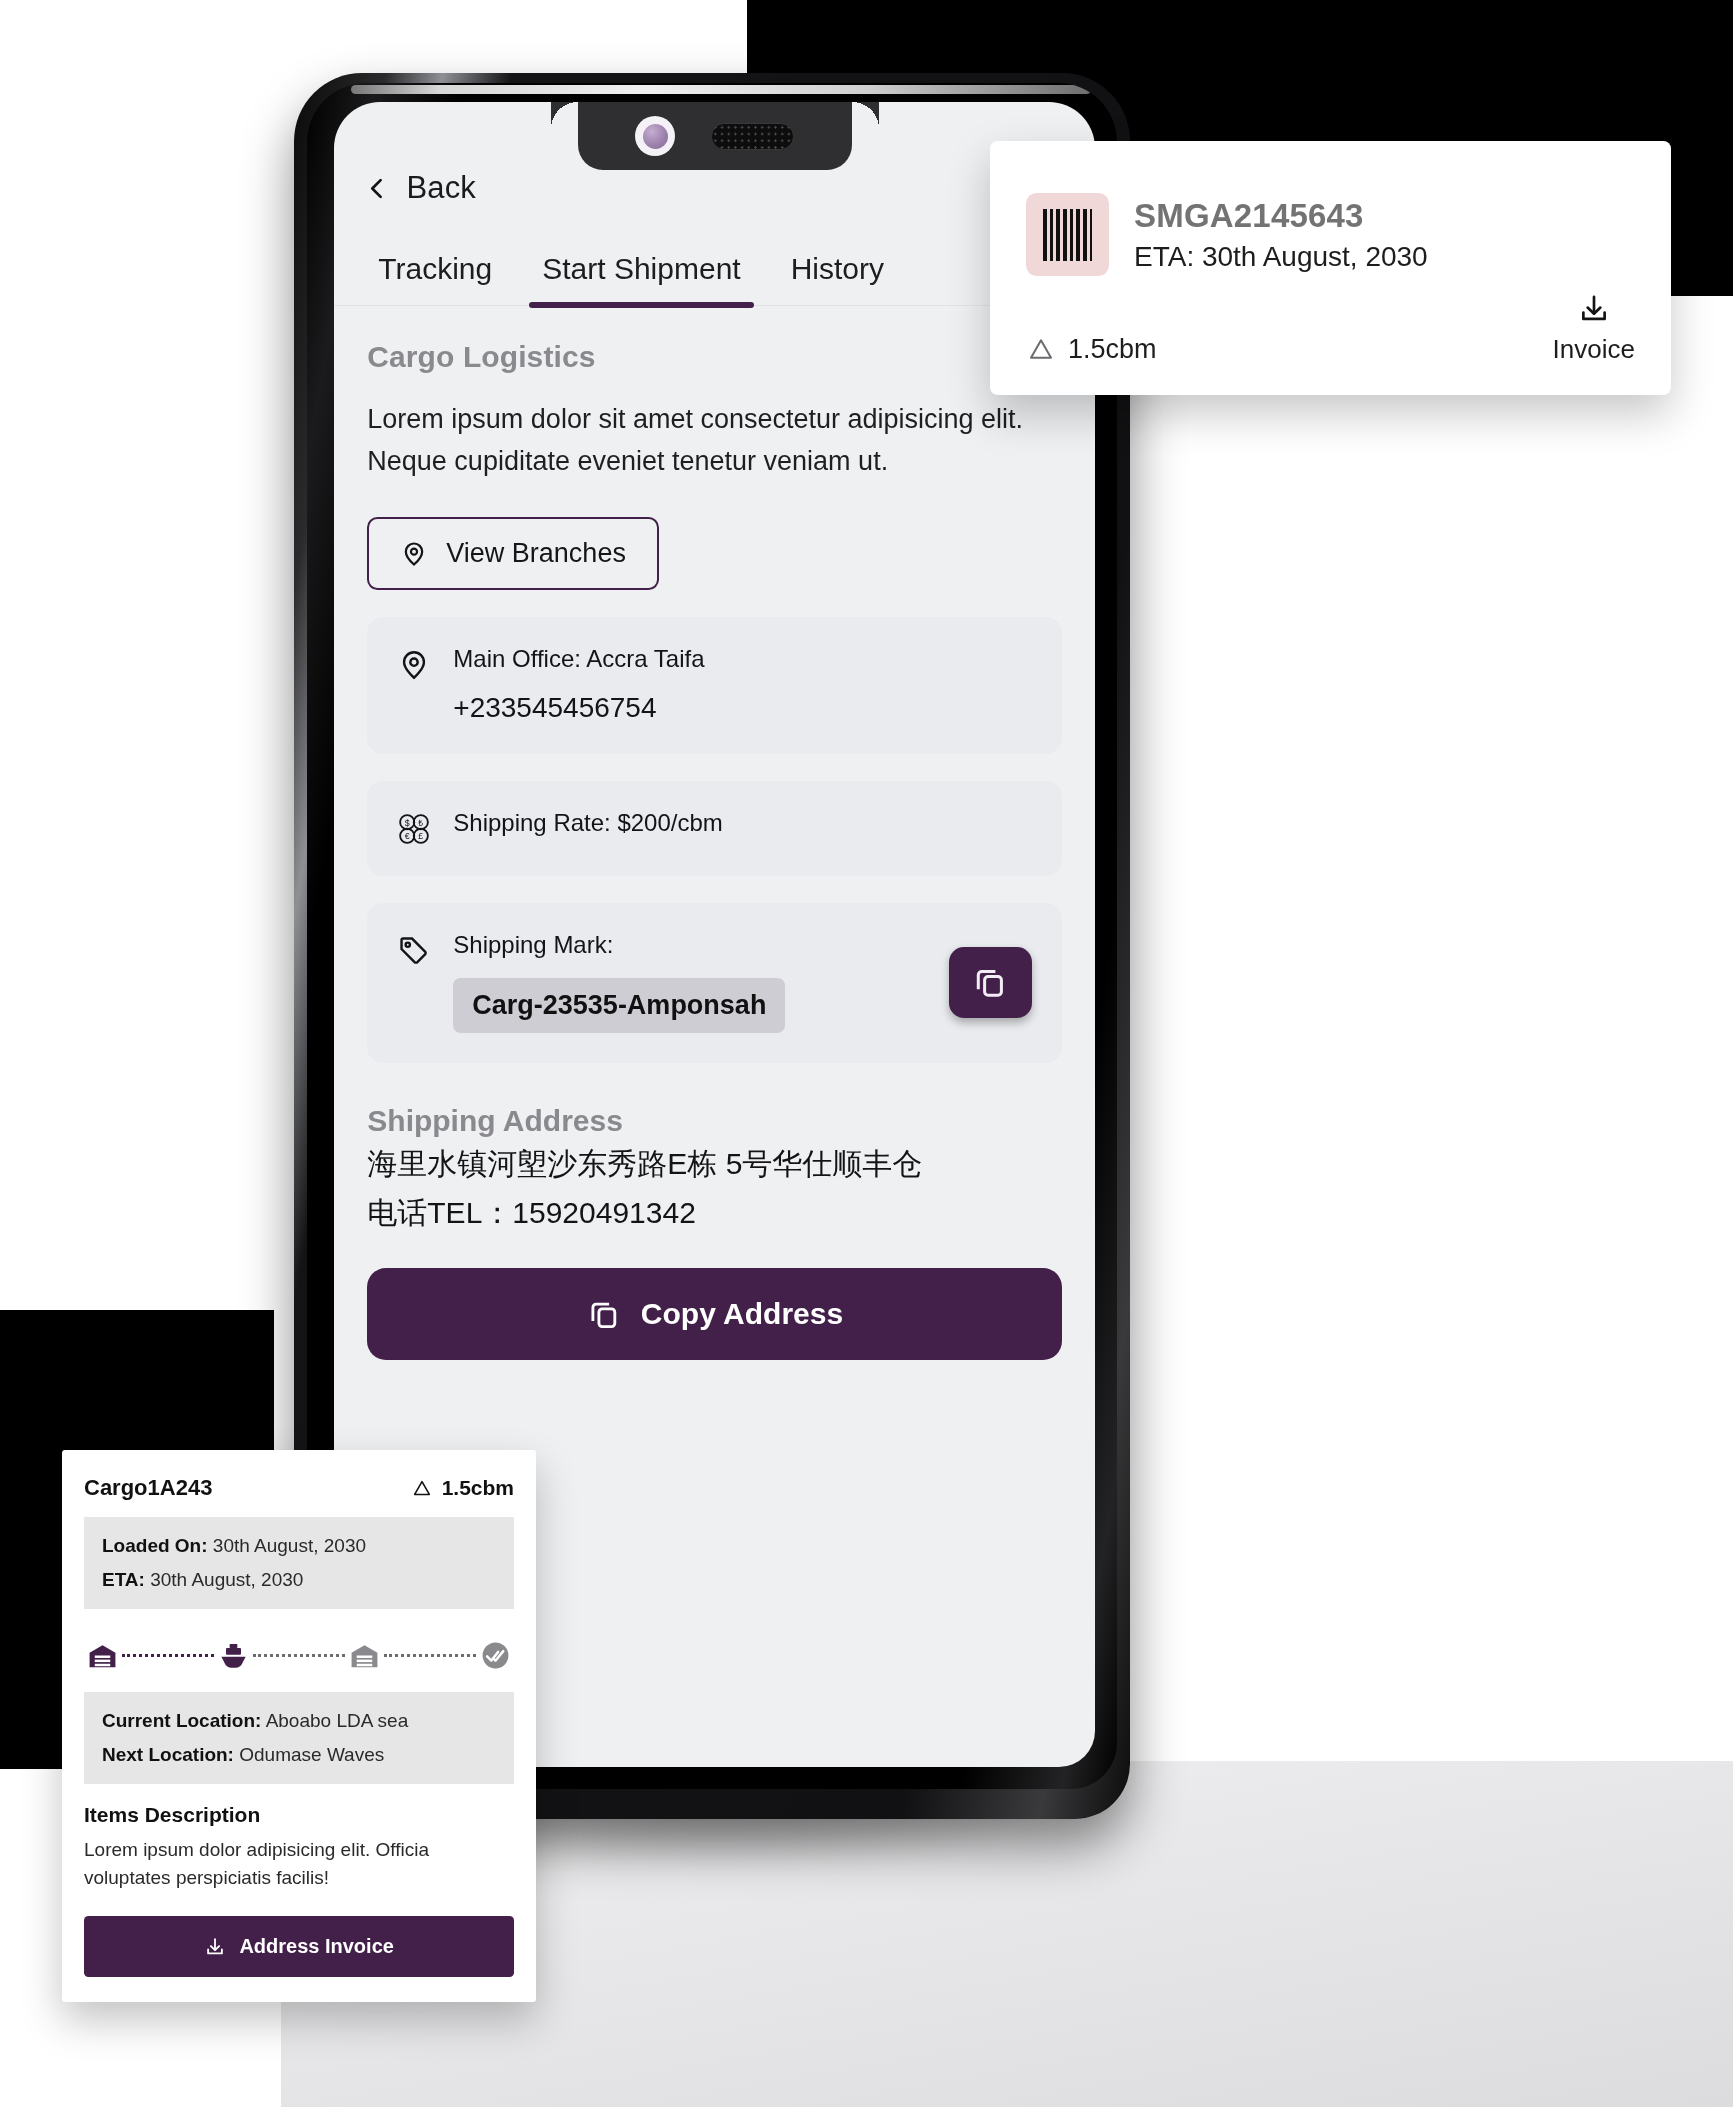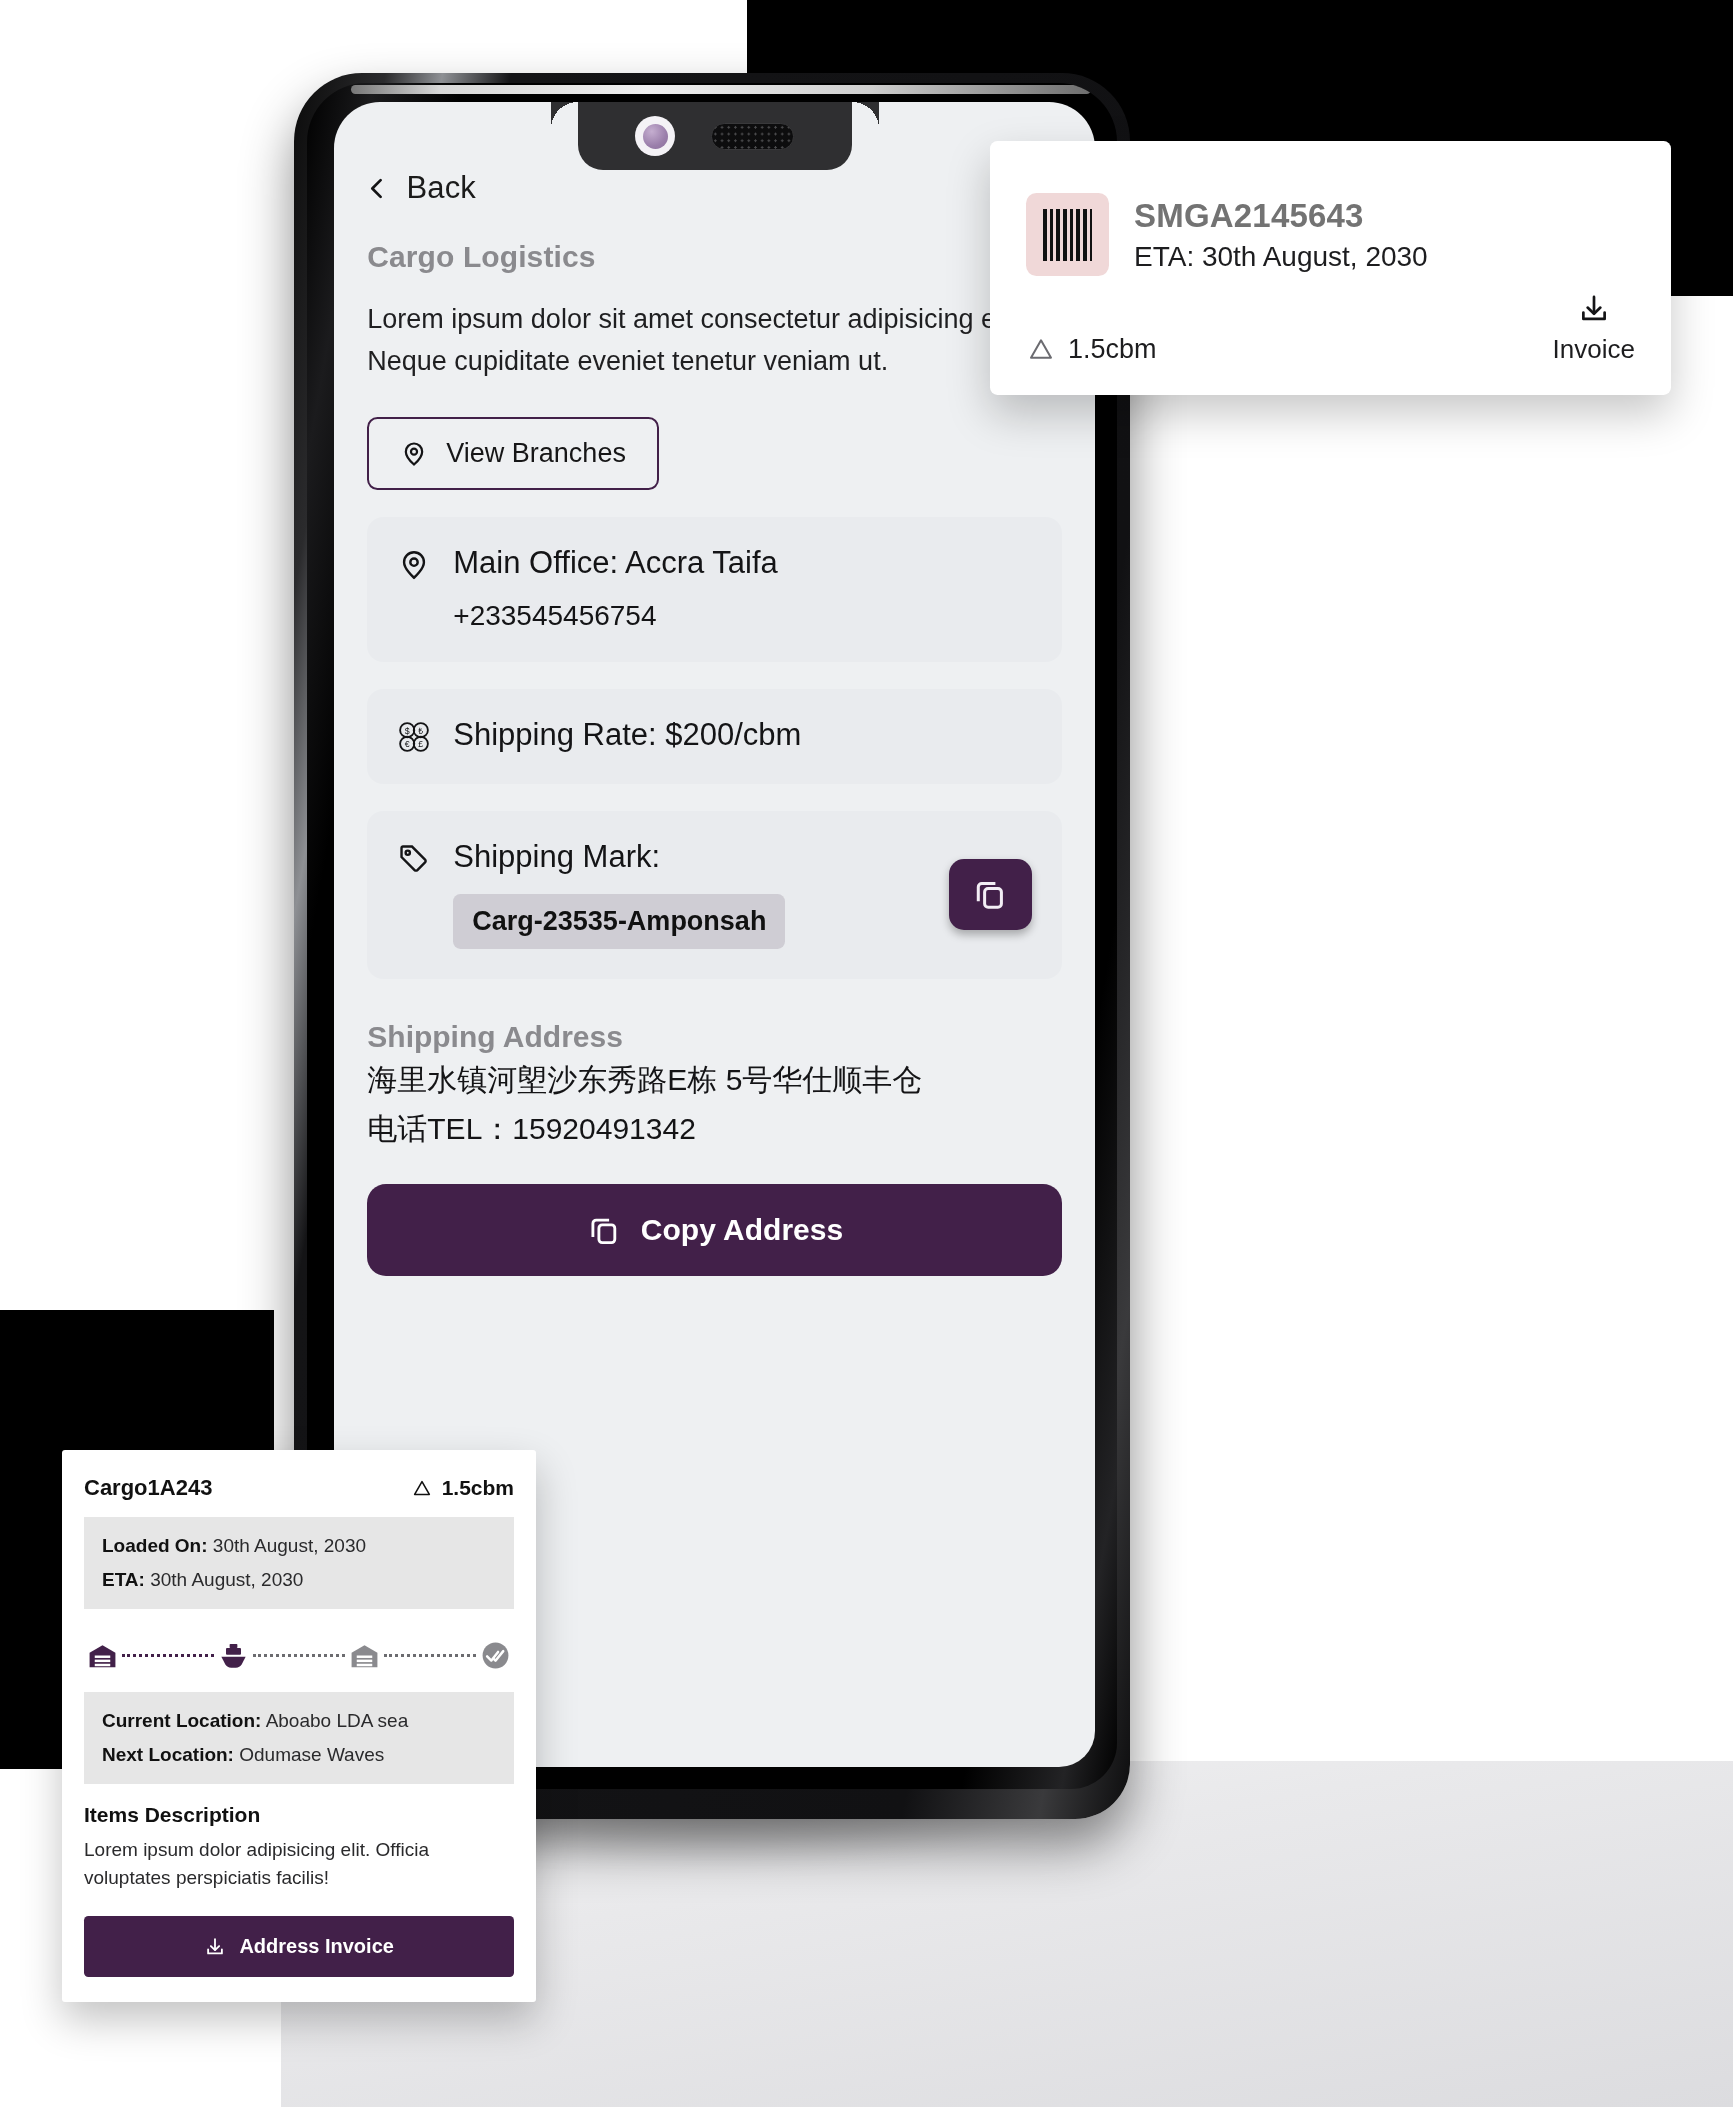--- a/index.html
+++ b/index.html
@@ -104,21 +104,21 @@
     border: 2.2px solid #422049; border-radius: 10.4px; padding: 19px 31px;
     font-size: 27px; color:#161617; background:#eef0f2;
   }
 
   .row {
     margin-top: 27px; background:#e9ebee; border-radius: 16.3px;
     padding: 28px 30px 30px; display:flex; gap: 22px; align-items:flex-start;
   }
   .row .ico { flex: 0 0 auto; width: 34px; height: 34px; margin-top: 3px; }
   .row .txt { flex:1; }
-  .row .l1 { font-size: 31px; color:#141416; }
+  .row .l1 { font-size: 24px; color:#141416; }
   .row .l2 { font-size: 28px; color:#141416; margin-top: 19px; }
 
   .mark-chip {
     display:inline-block; margin-top: 19px; background:#cfcdd4; border-radius: 7.4px;
     padding: 12px 19px; font-size: 27px; font-weight: 700; color:#111;
   }
   .copy-sq {
     flex:0 0 auto; width: 83px; height: 71px; border-radius: 15px; background:#422049;
     display:flex; align-items:center; justify-content:center; margin-left:auto; align-self:center;
     box-shadow: 0 4.4px 9px rgba(0,0,0,.28);
@@ -222,20 +222,25 @@
 
           <div class="nav">
             <div class="back">
               <svg class="chev" viewBox="0 0 24 24" fill="none" stroke="#141416" stroke-width="2.6" stroke-linecap="round" stroke-linejoin="round">
                 <polyline points="15 4 7 12 15 20"></polyline>
               </svg>
               <span>Back</span>
             </div>
           </div>
 
+          <div class="tabs">
+            <div class="tab">Tracking</div>
+            <div class="tab active">Start Shipment</div>
+            <div class="tab">History</div>
+          </div>
 
           <div class="body">
 
             <div class="sect-title">Cargo Logistics</div>
             <div class="para">Lorem ipsum dolor sit amet consectetur adipisicing elit. Neque cupiditate eveniet tenetur veniam ut.</div>
 
             <div class="btn-outline">
               <svg width="28" height="28" viewBox="0 0 24 24" fill="none" stroke="#141416" stroke-width="1.9">
                 <path d="M12 21s7-6.1 7-11a7 7 0 1 0-14 0c0 4.9 7 11 7 11z"></path>
                 <circle cx="12" cy="10" r="2.6"></circle>

